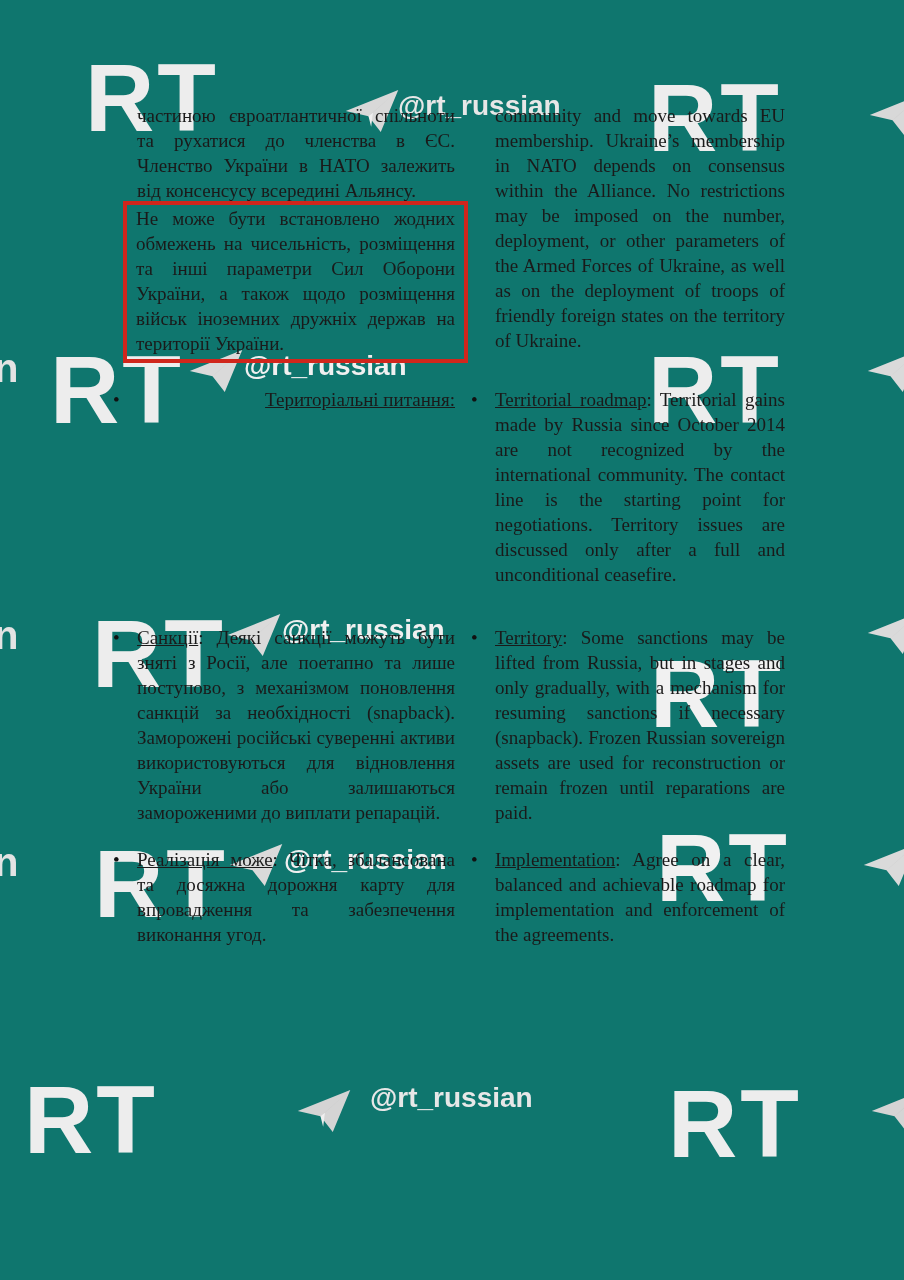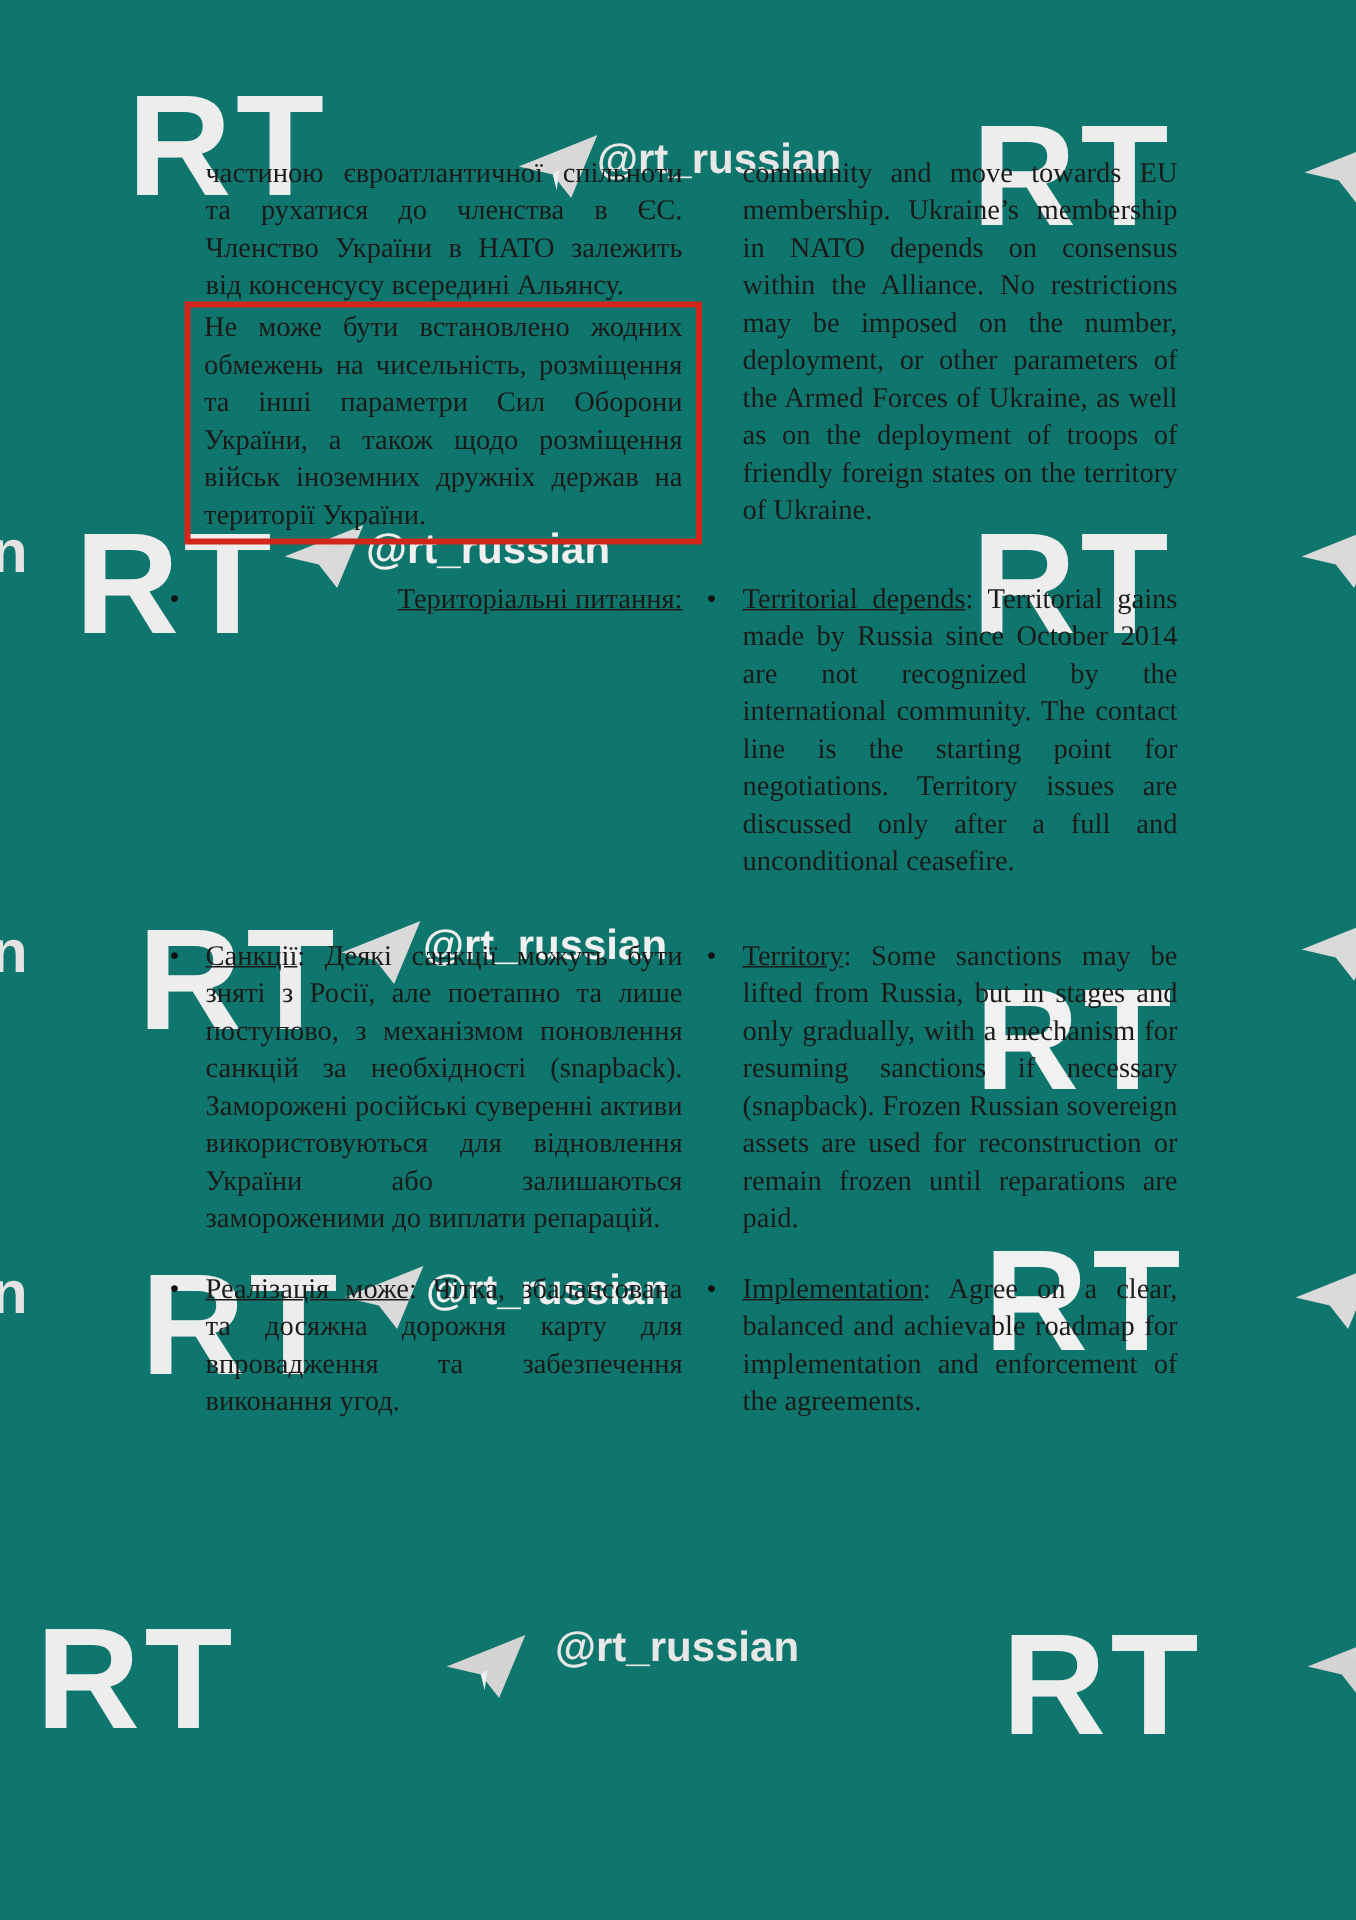--- a/index.html
+++ b/index.html
@@ -170,21 +170,21 @@
       </div>
     </div>
 
     <div class="row section-1">
       <div class="cell col-left">
         <span class="bullet-marker">•</span>
         <div class="heading-line"><span class="u">Територіальні питання:</span></div>
       </div>
       <div class="cell col-right">
         <span class="bullet-marker">•</span>
-        <div class="para"><span class="u">Territorial depends</span><span>: Territorial gains made by Russia since October 2014 are not recognized by the international community. The contact line is the starting point for negotiations. Territory issues are discussed only after a full and unconditional ceasefire.</span></div>
+        <div class="para"><span class="u">Territorial roadmap</span><span>: Territorial gains made by Russia since October 2014 are not recognized by the international community. The contact line is the starting point for negotiations. Territory issues are discussed only after a full and unconditional ceasefire.</span></div>
       </div>
     </div>
 
     <div class="row section-2">
       <div class="cell col-left">
         <span class="bullet-marker">•</span>
         <div class="para"><span class="u">Санкції</span><span>: Деякі санкції можуть бути зняті з Росії, але поетапно та лише поступово, з механізмом поновлення санкцій за необхідності (snapback). Заморожені російські суверенні активи використовуються для відновлення України або залишаються замороженими до виплати репарацій.</span></div>
       </div>
       <div class="cell col-right">
         <span class="bullet-marker">•</span>

